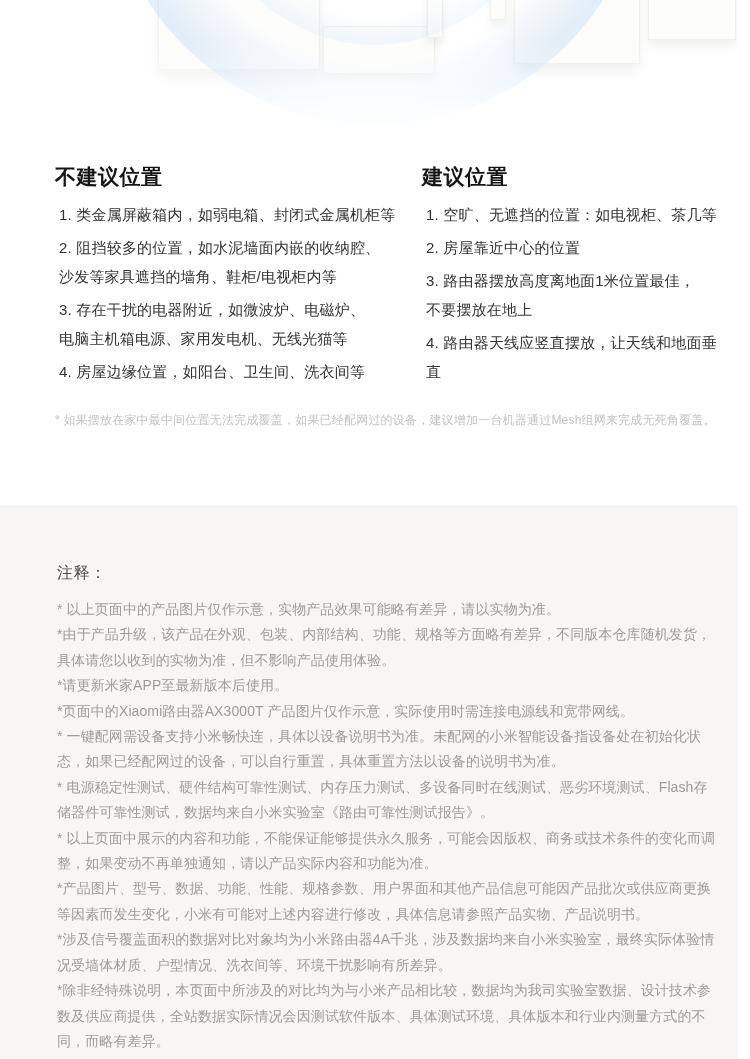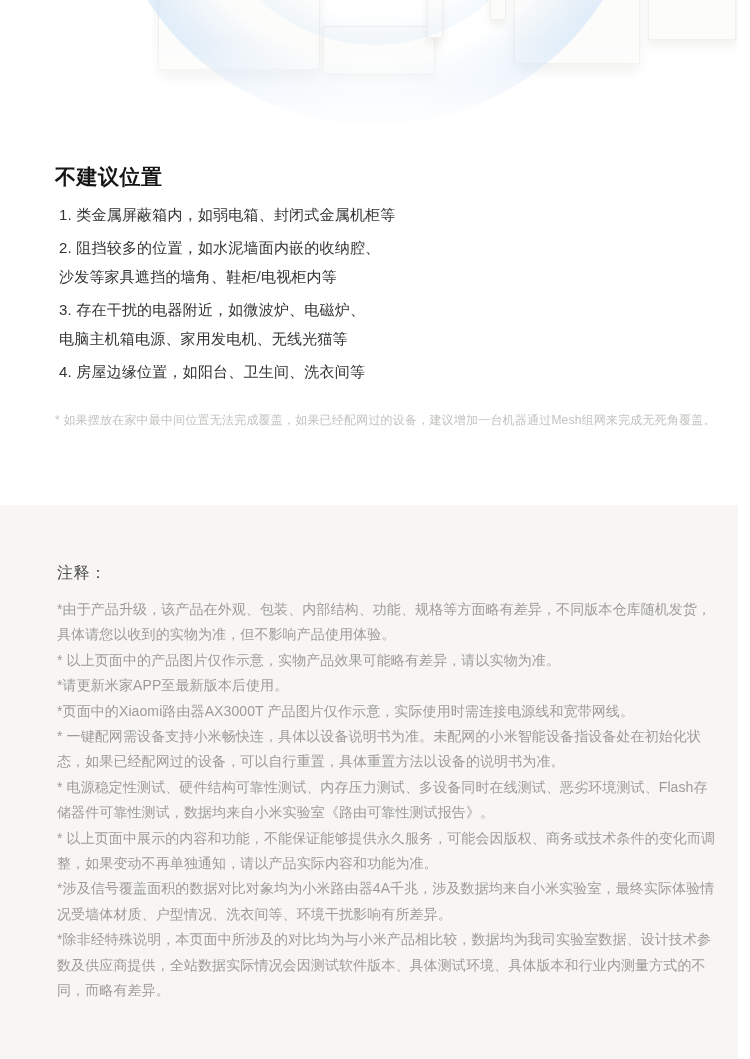--- a/index.html
+++ b/index.html
@@ -106,30 +106,39 @@
   <div class="columns">
     <div class="col-left">
       <h2 class="col-title">不建议位置</h2>
       <p class="col-item">1. 类金属屏蔽箱内，如弱电箱、封闭式金属机柜等</p>
       <p class="col-item">2. 阻挡较多的位置，如水泥墙面内嵌的收纳腔、
 沙发等家具遮挡的墙角、鞋柜/电视柜内等</p>
       <p class="col-item">3. 存在干扰的电器附近，如微波炉、电磁炉、
 电脑主机箱电源、家用发电机、无线光猫等</p>
       <p class="col-item">4. 房屋边缘位置，如阳台、卫生间、洗衣间等</p>
     </div>
+    <div class="col-right">
+      <h2 class="col-title">建议位置</h2>
+      <p class="col-item">1. 空旷、无遮挡的位置：如电视柜、茶几等</p>
+      <p class="col-item">2. 房屋靠近中心的位置</p>
+      <p class="col-item">3. 路由器摆放高度离地面1米位置最佳，
+不要摆放在地上</p>
+      <p class="col-item">4. 路由器天线应竖直摆放，让天线和地面垂直</p>
+    </div>
   </div>
 
   <div class="footnote">* 如果摆放在家中最中间位置无法完成覆盖，如果已经配网过的设备，建议增加一台机器通过Mesh组网来完成无死角覆盖。</div>
 
   <div class="notes-section">
     <h3 class="notes-title">注释：</h3>
+    <p class="note-item">* 以上页面中的产品图片仅作示意，实物产品效果可能略有差异，请以实物为准。</p>
     <p class="note-item">*由于产品升级，该产品在外观、包装、内部结构、功能、规格等方面略有差异，不同版本仓库随机发货，具体请您以收到的实物为准，但不影响产品使用体验。</p>
-    <p class="note-item">* 以上页面中的产品图片仅作示意，实物产品效果可能略有差异，请以实物为准。</p>
     <p class="note-item">*请更新米家APP至最新版本后使用。</p>
     <p class="note-item">*页面中的Xiaomi路由器AX3000T 产品图片仅作示意，实际使用时需连接电源线和宽带网线。</p>
     <p class="note-item">* 一键配网需设备支持小米畅快连，具体以设备说明书为准。未配网的小米智能设备指设备处在初始化状态，如果已经配网过的设备，可以自行重置，具体重置方法以设备的说明书为准。</p>
     <p class="note-item">* 电源稳定性测试、硬件结构可靠性测试、内存压力测试、多设备同时在线测试、恶劣环境测试、Flash存储器件可靠性测试，数据均来自小米实验室《路由可靠性测试报告》。</p>
     <p class="note-item">* 以上页面中展示的内容和功能，不能保证能够提供永久服务，可能会因版权、商务或技术条件的变化而调整，如果变动不再单独通知，请以产品实际内容和功能为准。</p>
+    <p class="note-item">*产品图片、型号、数据、功能、性能、规格参数、用户界面和其他产品信息可能因产品批次或供应商更换等因素而发生变化，小米有可能对上述内容进行修改，具体信息请参照产品实物、产品说明书。</p>
     <p class="note-item">*涉及信号覆盖面积的数据对比对象均为小米路由器4A千兆，涉及数据均来自小米实验室，最终实际体验情况受墙体材质、户型情况、洗衣间等、环境干扰影响有所差异。</p>
     <p class="note-item">*除非经特殊说明，本页面中所涉及的对比均为与小米产品相比较，数据均为我司实验室数据、设计技术参数及供应商提供，全站数据实际情况会因测试软件版本、具体测试环境、具体版本和行业内测量方式的不同，而略有差异。</p>
   </div>
 
 </div>
 
 </body></html>

